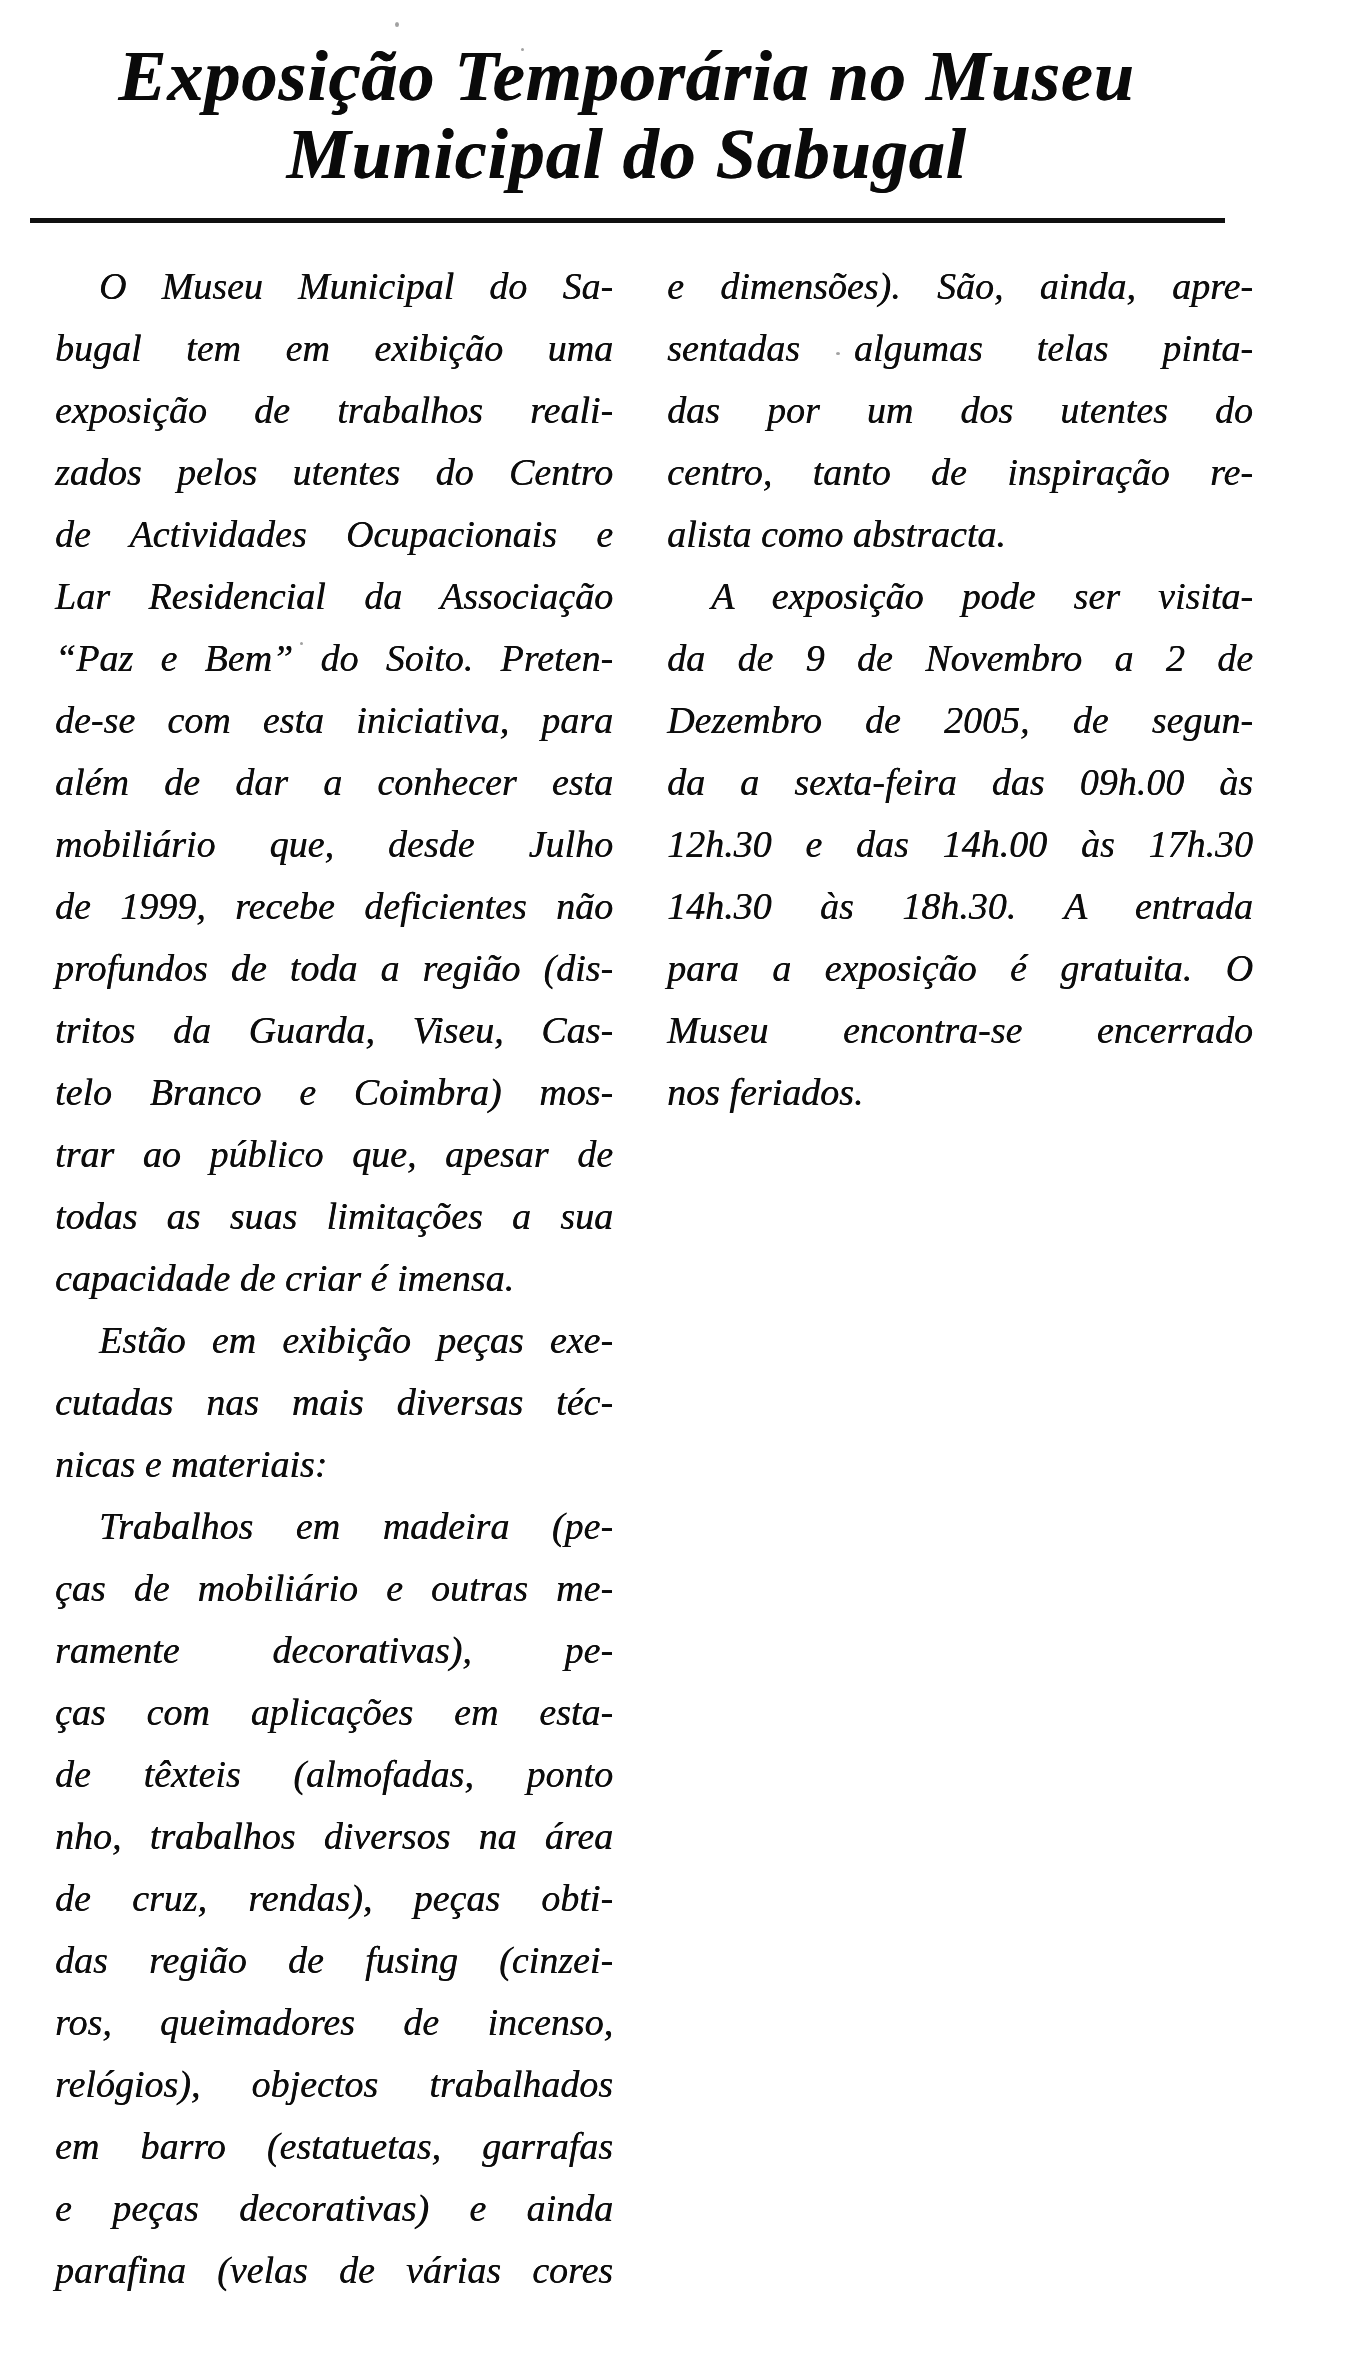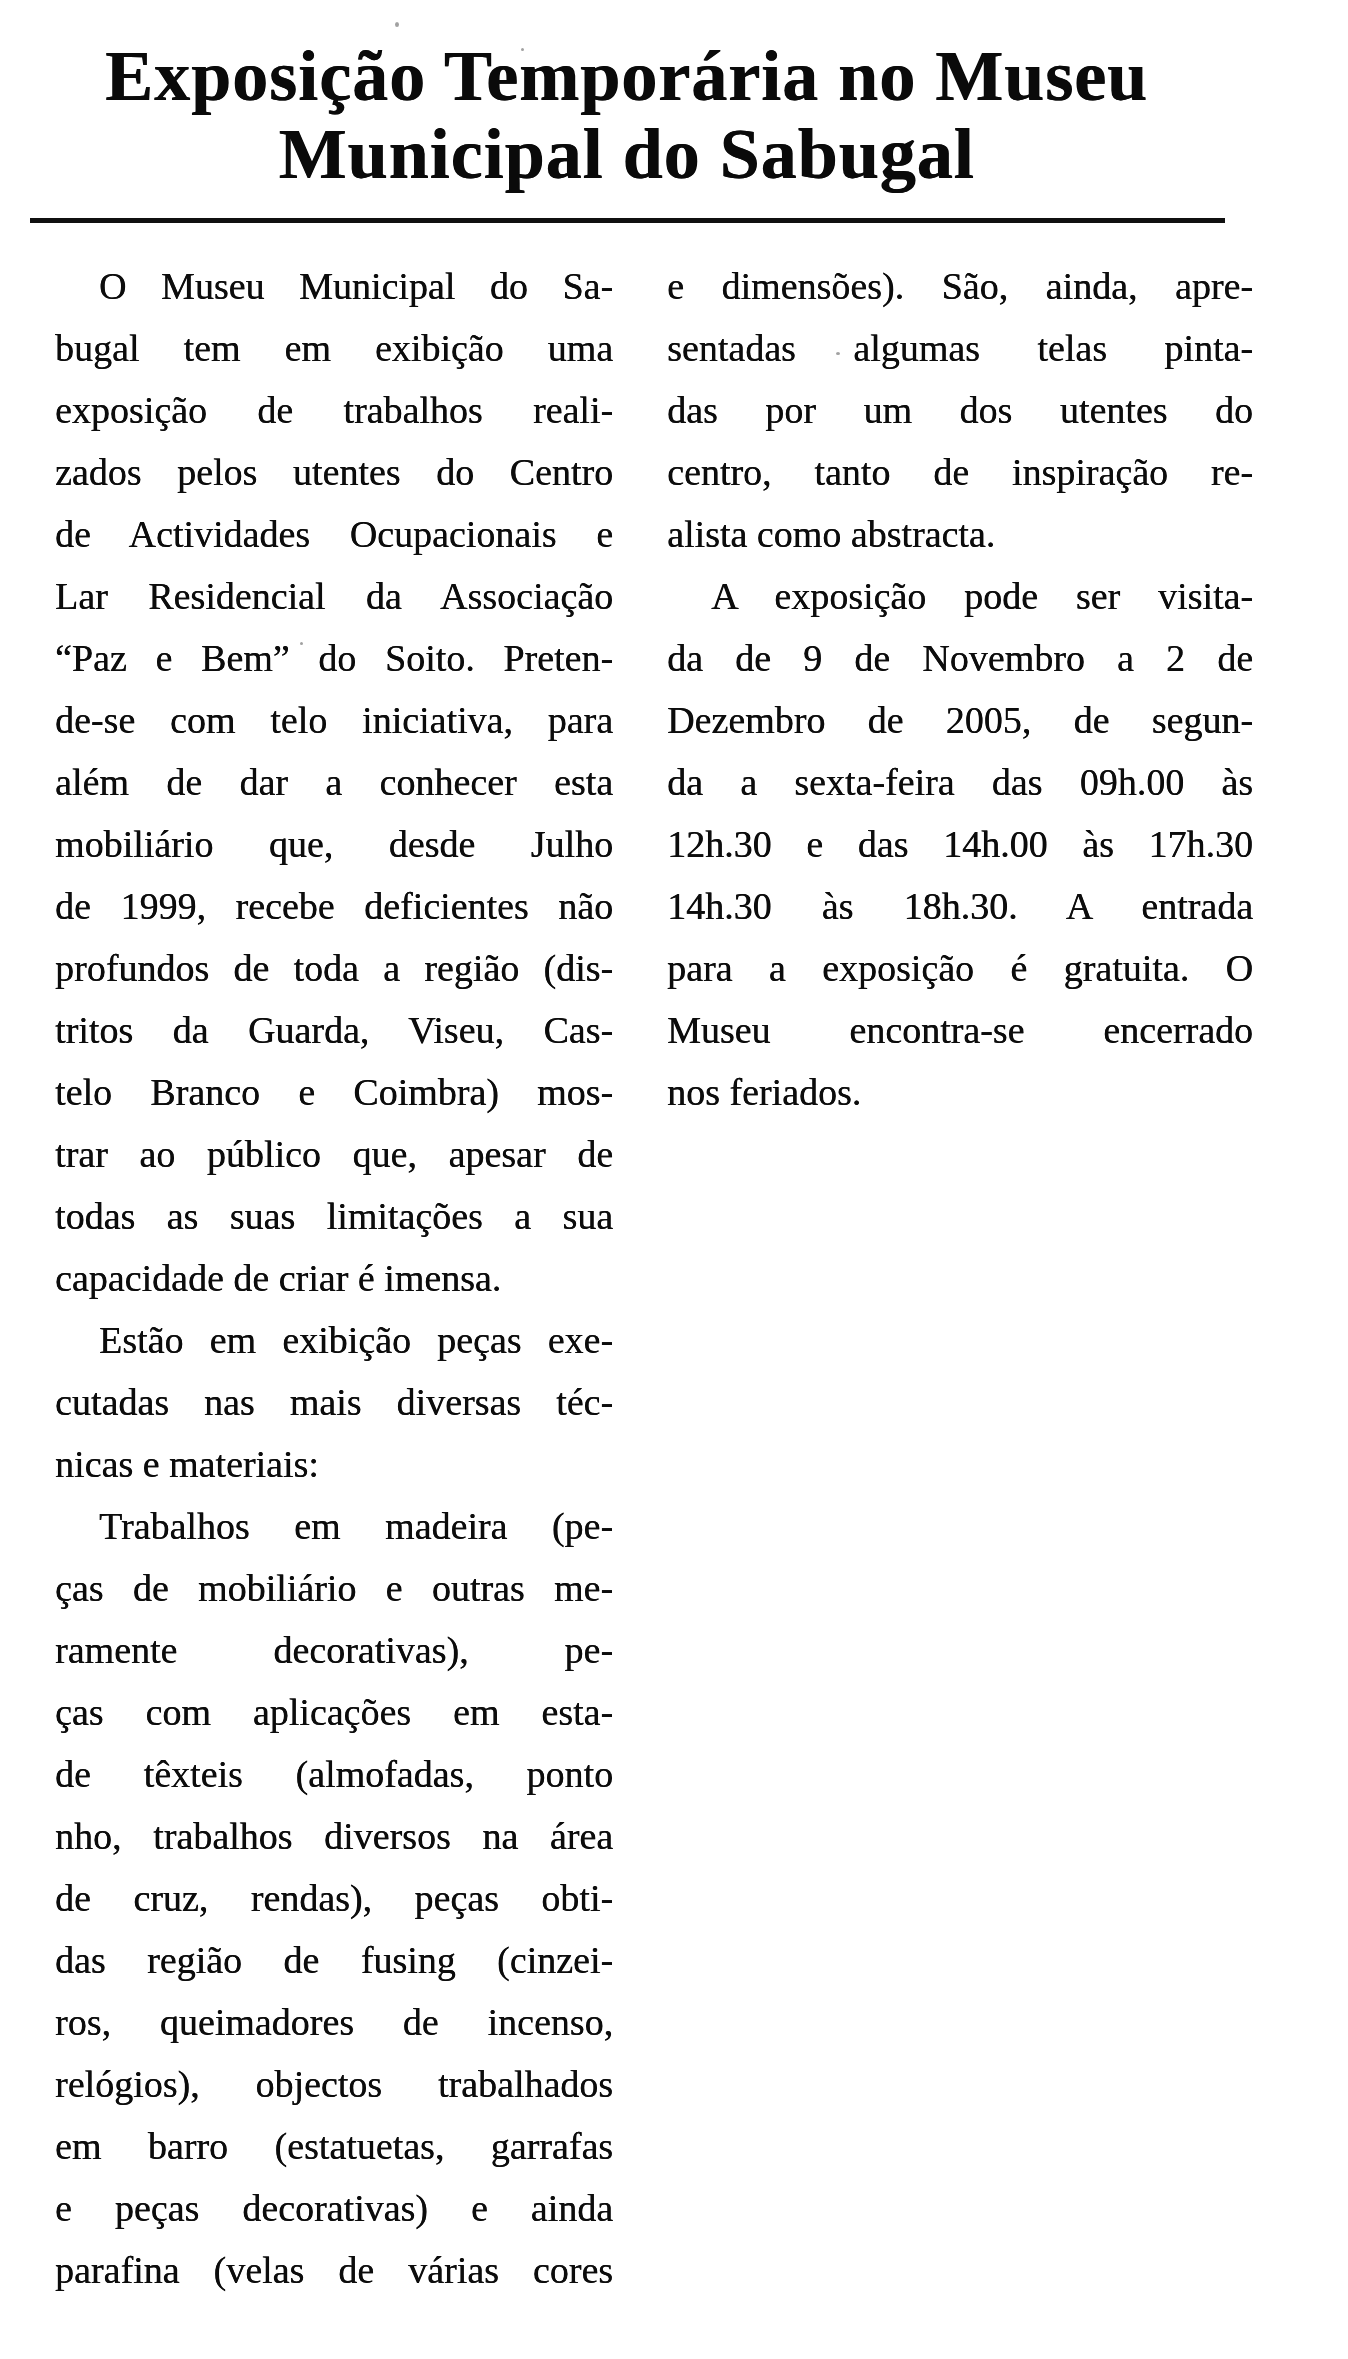--- a/index.html
+++ b/index.html
@@ -8,20 +8,21 @@
     background: #ffffff;
   }
   .page {
     position: relative;
     width: 1253px;
     height: 2359px;
     background: #ffffff;
     color: #0c0c0c;
     font-family: "Liberation Serif", "DejaVu Serif", serif;
     overflow: hidden;
+    font-style: italic;
   }
   .article-header {
     padding-top: 38px;
     text-align: center;
   }
   .article-title {
     font-size: 72px;
     font-weight: bold;
     line-height: 1.08;
     letter-spacing: 1px;
@@ -86,21 +87,21 @@
 
   <main class="columns">
     <div class="col col-left">
         <div class="text-line indent">O Museu Municipal do Sa-</div>
         <div class="text-line">bugal tem em exibição uma</div>
         <div class="text-line">exposição de trabalhos reali-</div>
         <div class="text-line">zados pelos utentes do Centro</div>
         <div class="text-line">de Actividades Ocupacionais e</div>
         <div class="text-line">Lar Residencial da Associação</div>
         <div class="text-line">“Paz e Bem” do Soito. Preten-</div>
-        <div class="text-line">de-se com telo iniciativa, para</div>
+        <div class="text-line">de-se com esta iniciativa, para</div>
         <div class="text-line">além de dar a conhecer esta</div>
         <div class="text-line">mobiliário que, desde Julho</div>
         <div class="text-line">de 1999, recebe deficientes não</div>
         <div class="text-line">profundos de toda a região (dis-</div>
         <div class="text-line">tritos da Guarda, Viseu, Cas-</div>
         <div class="text-line">telo Branco e Coimbra) mos-</div>
         <div class="text-line">trar ao público que, apesar de</div>
         <div class="text-line">todas as suas limitações a sua</div>
         <div class="text-line end">capacidade de criar é imensa.</div>
         <div class="text-line indent">Estão em exibição peças exe-</div>

